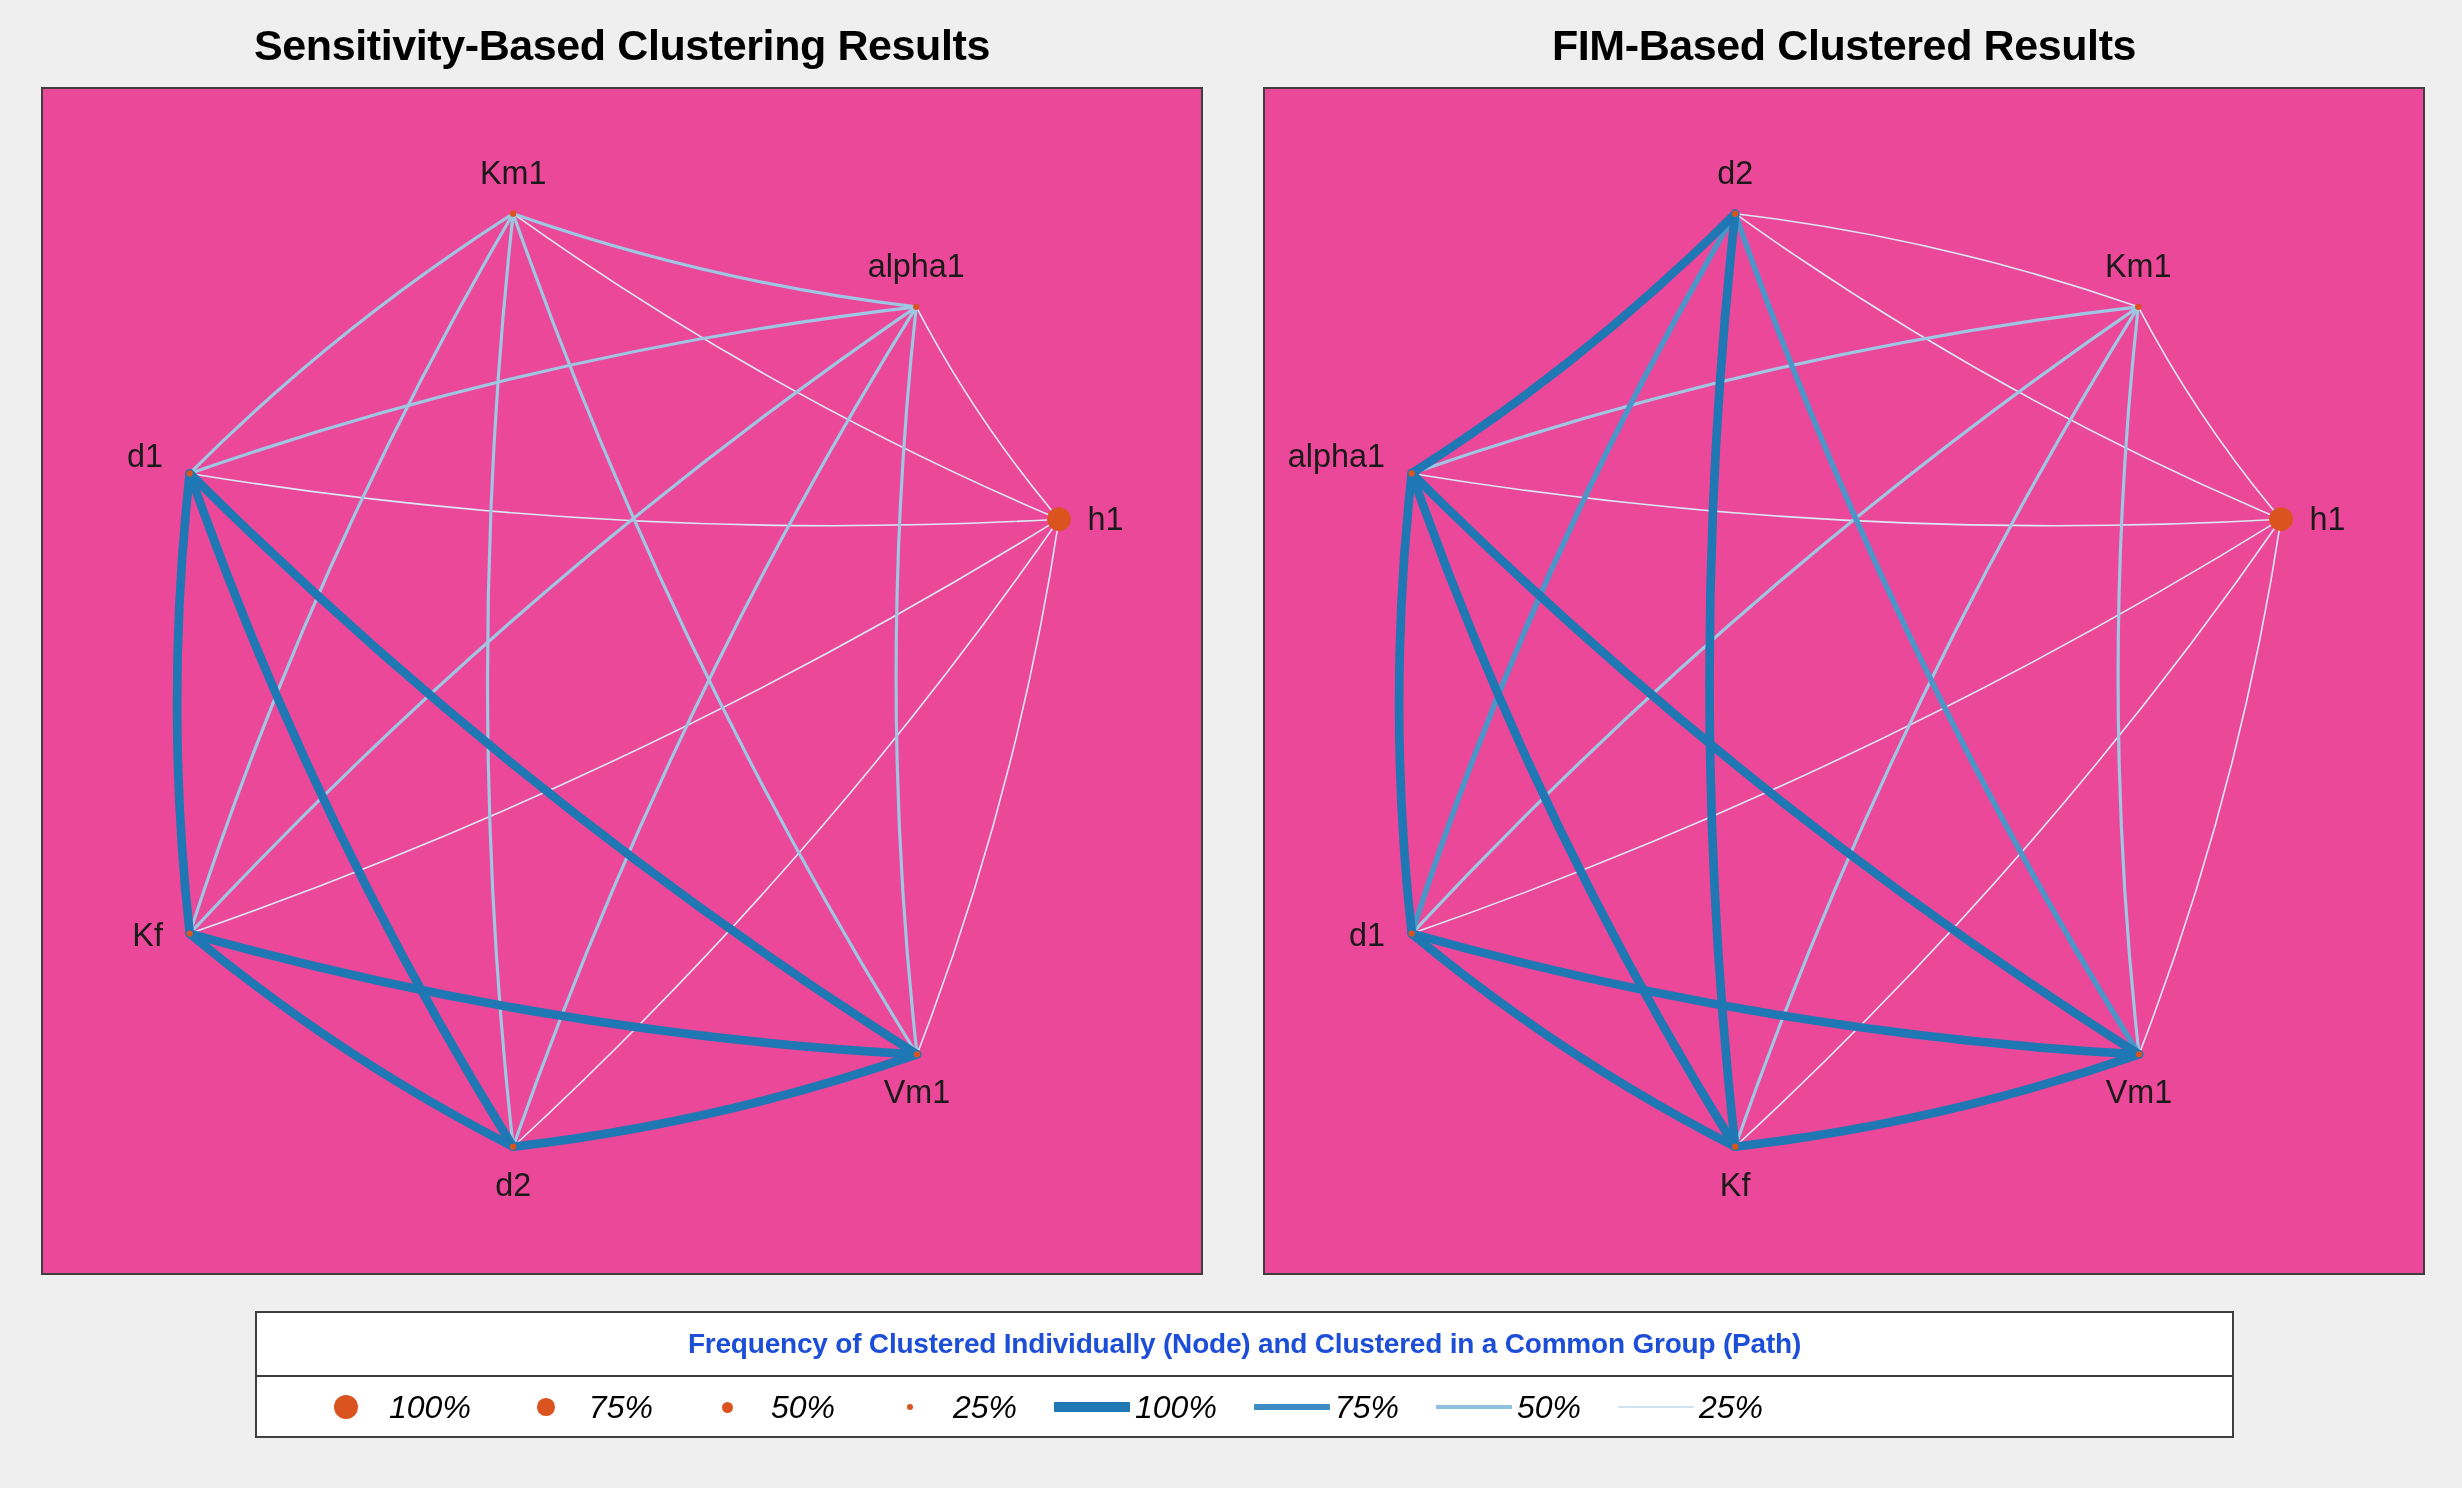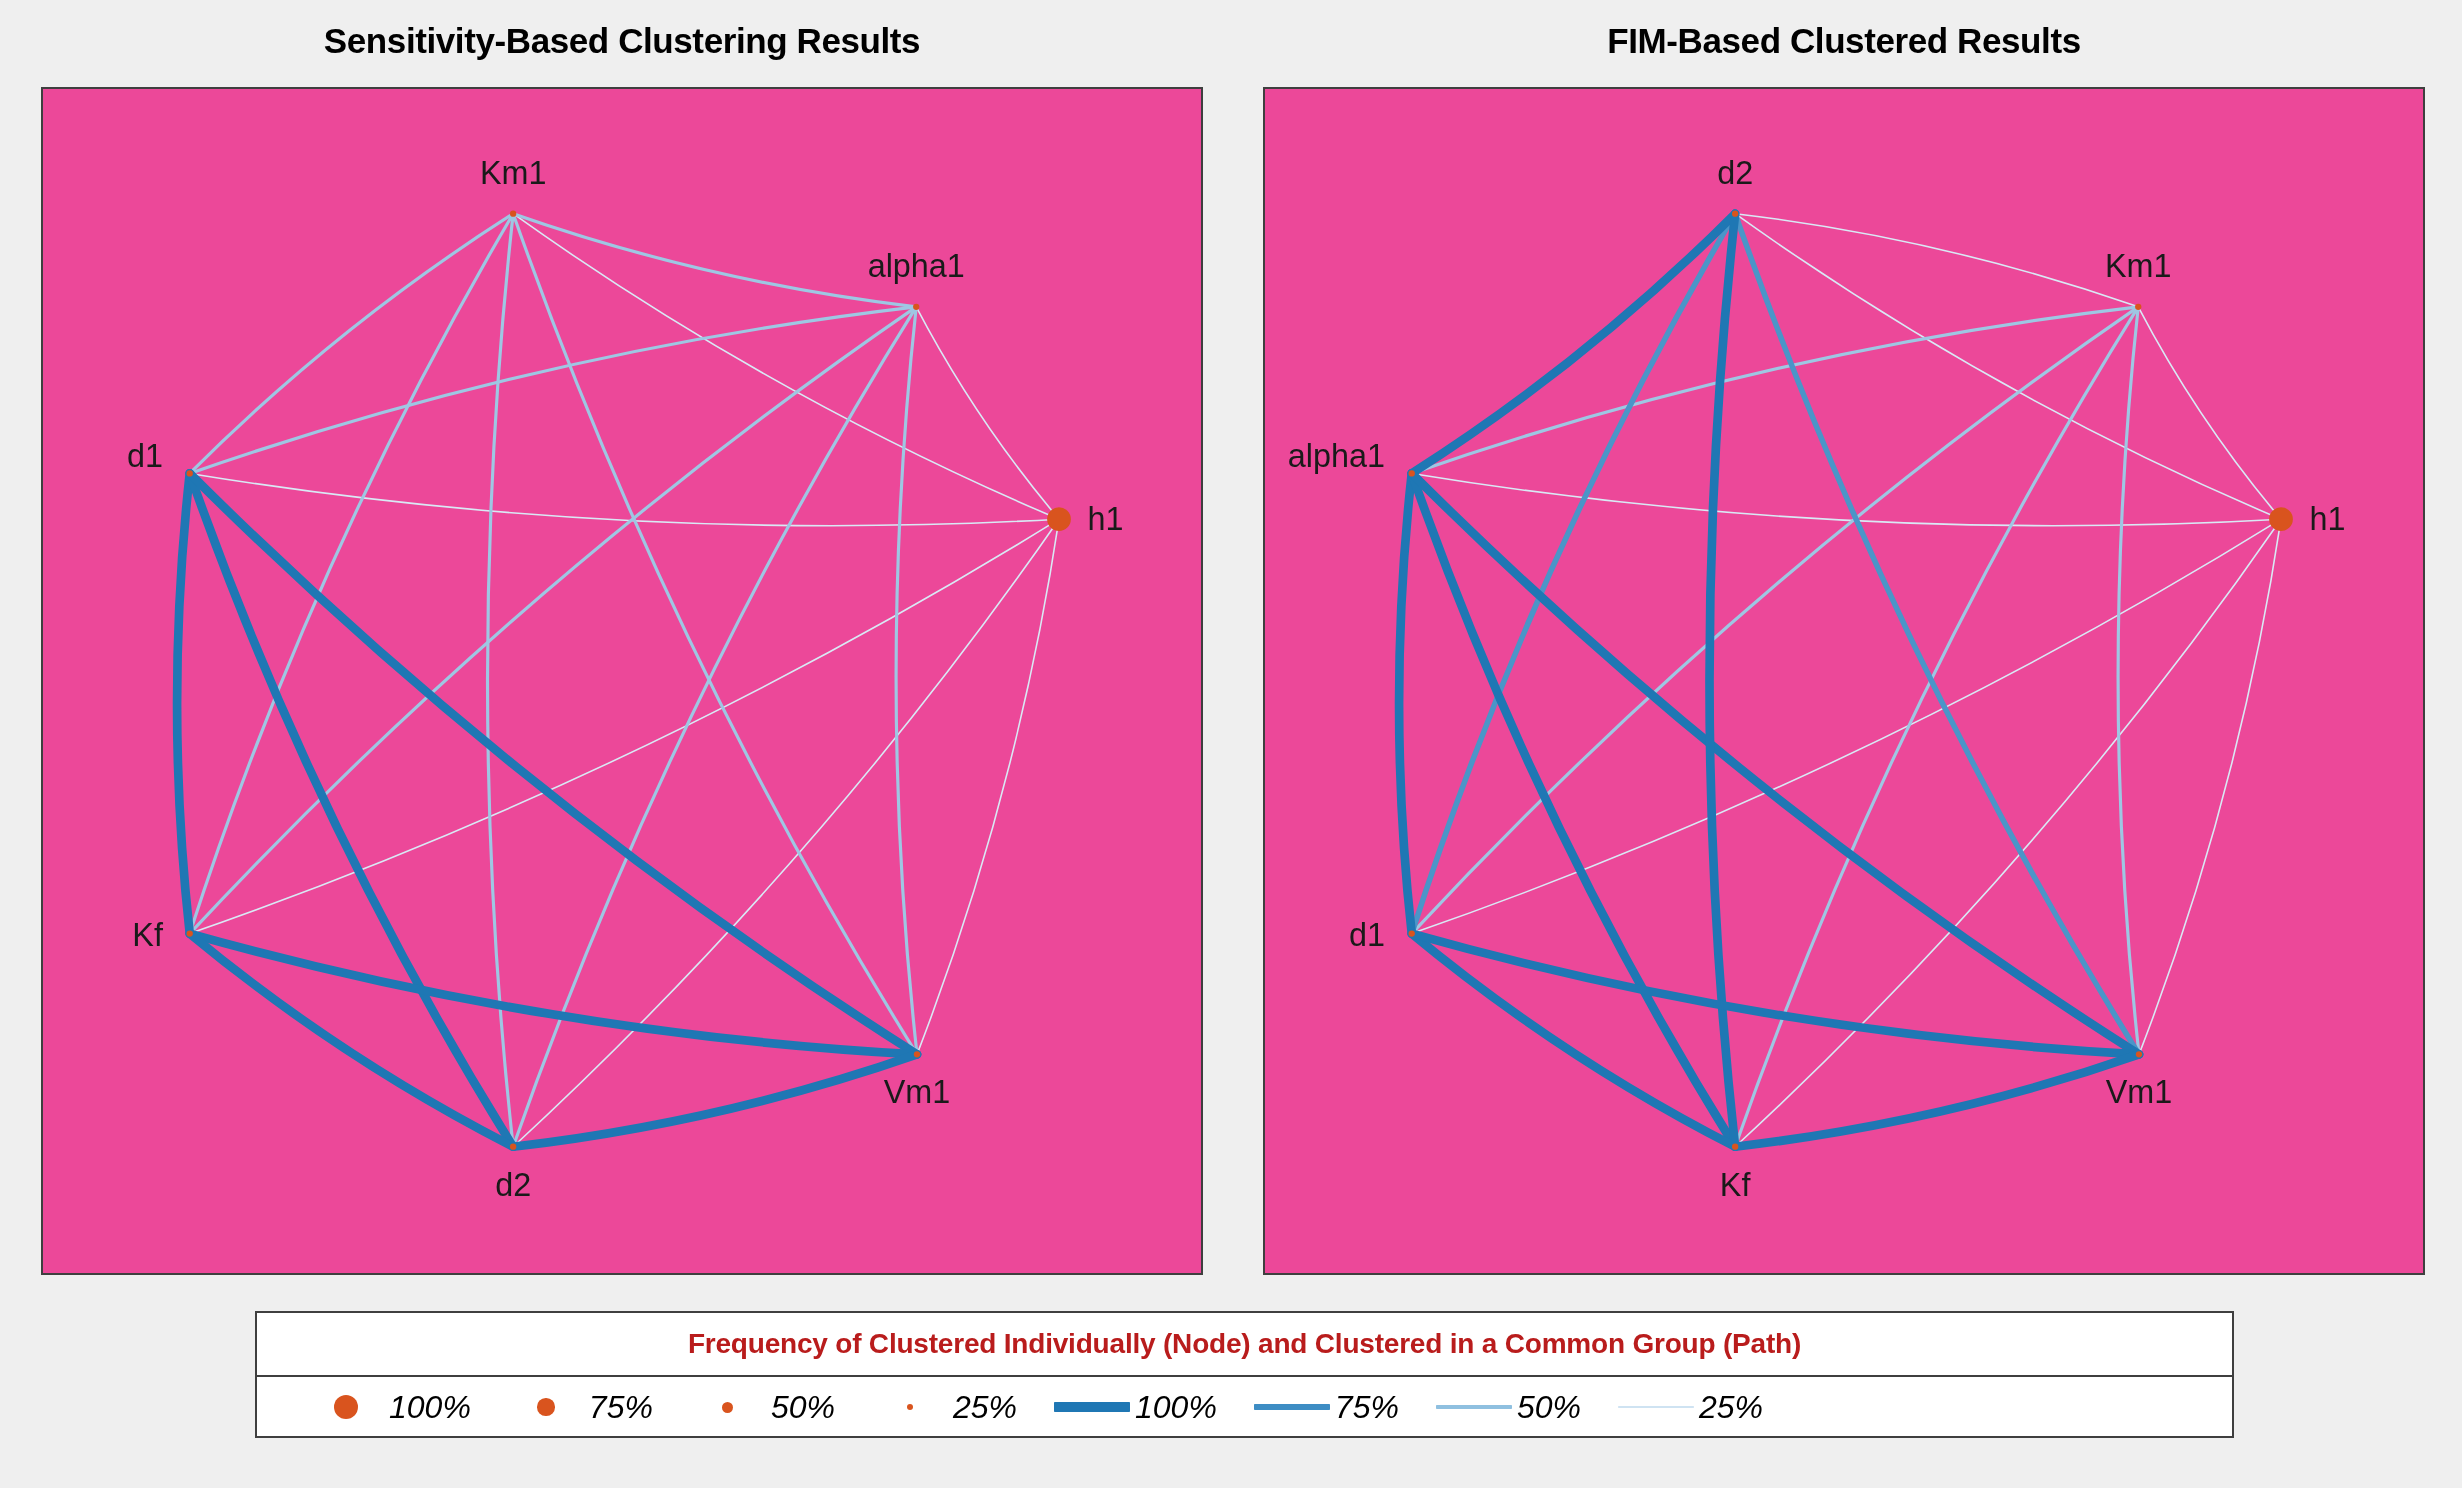--- a/index.html
+++ b/index.html
@@ -12,21 +12,21 @@
   }
   .panel{
     position:absolute;
     background:#ec4899;
     border:2.4px solid #3f3f3f;
     box-sizing:border-box;
   }
   .panel-title{
     position:absolute;
     text-align:center;
-    font-size:35px;
+    font-size:43px;
     font-weight:bold;
     color:#000000;
     letter-spacing:-0.4px;
     white-space:nowrap;
   }
   #panel-left{left:41px;top:87px;width:1162px;height:1188px;}
   #panel-right{left:1263px;top:87px;width:1162px;height:1188px;}
   #title-left{left:41px;top:20.6px;width:1162px;}
   #title-right{left:1263px;top:20.6px;width:1162px;}
   .graph-svg{position:absolute;left:0;top:0;width:100%;height:100%;display:block;}
@@ -44,21 +44,21 @@
     background:#ffffff;
     border:2.4px solid #3f3f3f;
     box-sizing:border-box;
   }
   #legend-title-row{
     height:62px;
     border-bottom:2.4px solid #3f3f3f;
     display:flex;align-items:center;justify-content:center;
   }
   #legend-title{
-    font-size:28px;font-weight:bold;color:#b91c1c;white-space:nowrap;letter-spacing:-0.2px;
+    font-size:28px;font-weight:bold;color:#1d4ed8;white-space:nowrap;letter-spacing:-0.2px;
   }
   #legend-items-row{
     height:60px;
     display:flex;align-items:center;
     padding-left:46px;
     box-sizing:border-box;
   }
   .legend-item{
     display:flex;align-items:center;
     white-space:nowrap;

